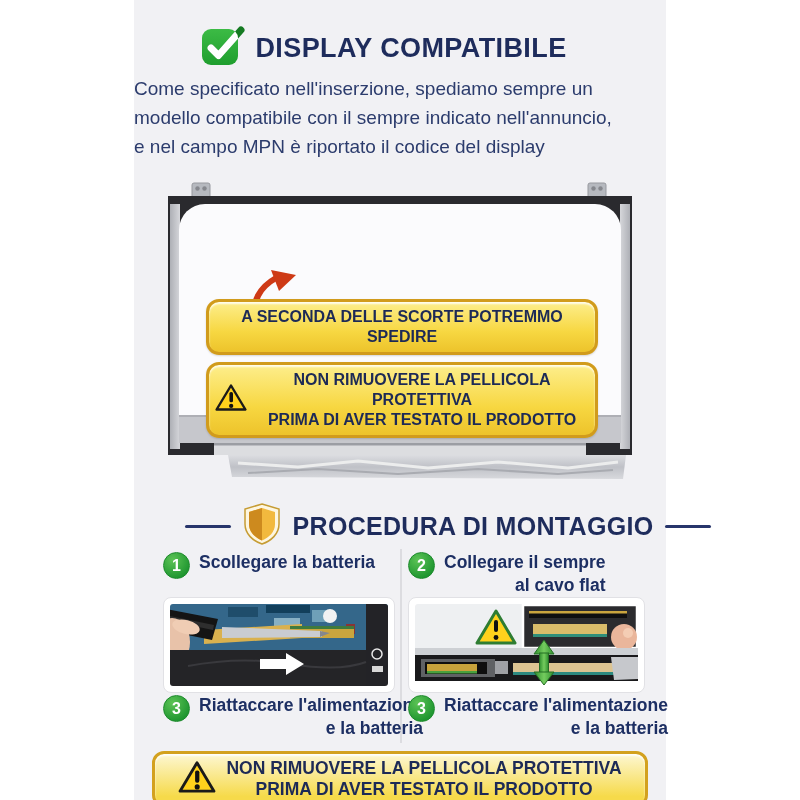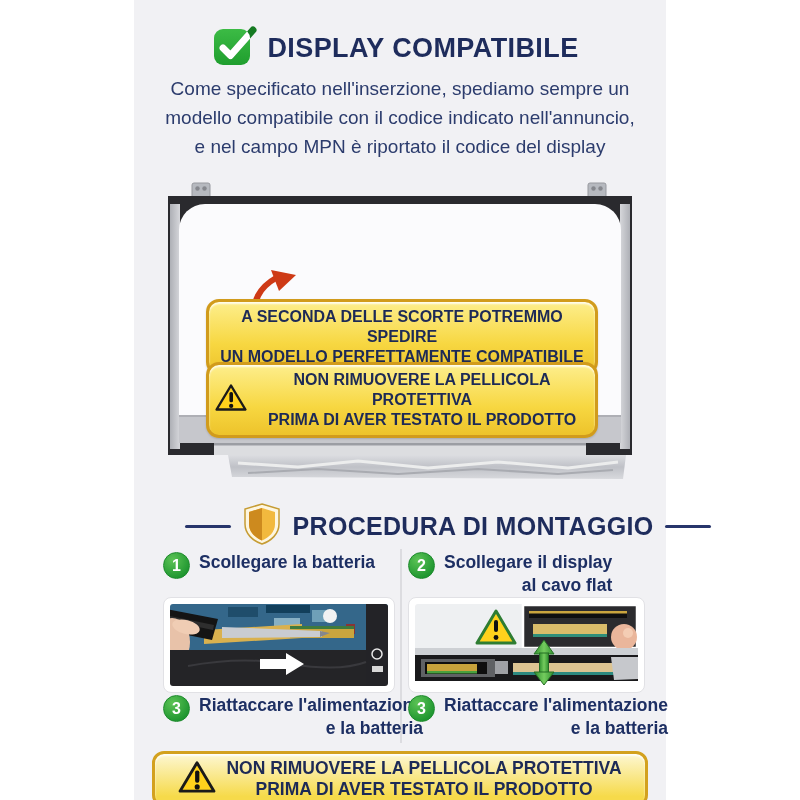--- a/index.html
+++ b/index.html
@@ -8,28 +8,28 @@
     background:#ffffff;
     font-family:"Liberation Sans", sans-serif;
     -webkit-font-smoothing:antialiased;
   }
   .column{
     position:absolute;left:134px;top:0;width:532px;height:800px;
     background:#f1f1f4;
   }
   
   .header-row{
-    position:absolute;left:130px;top:26px;width:532px;
+    position:absolute;left:118px;top:26px;width:532px;
     display:flex;align-items:center;justify-content:center;gap:10px;
   }
   .title{
     color:#1e2c5c;font-size:27px;font-weight:bold;letter-spacing:.4px;
   }
   .intro{
-    position:absolute;left:134px;top:74px;width:532px;text-align:center;
+    position:absolute;left:134px;top:74px;width:532px;text-align:left;
     color:#2c3c6d;font-size:19px;line-height:29px;font-weight:400;
   }
   
   .figure{position:absolute;left:168px;top:181px;width:464px;height:300px;}
   .figure svg.panel{position:absolute;left:0;top:0;}
   .red-arrow{position:absolute;left:78px;top:88px;}
   .panel-label{
     position:absolute;left:38px;width:392px;box-sizing:border-box;
     border:3px solid #d19b1c;border-radius:13px;
     background:linear-gradient(#fdee8c 0%,#f7d741 60%,#edc32b 100%);
@@ -106,21 +106,21 @@
       <rect x="1" y="3" width="36" height="36" rx="9" fill="url(#ckgrad)"></rect>
       <path d="M10 22 L17.5 29.5 L40 4" stroke="#157a22" stroke-width="7" fill="none" stroke-linecap="round" stroke-linejoin="round"></path>
       <path d="M10 22 L17.5 29.5 L40 4" stroke="#ffffff" stroke-width="7" fill="none" stroke-linecap="round" stroke-linejoin="round" clip-path="url(#ckclip)"></path>
     </svg>
   </span>
   <span class="title">DISPLAY COMPATIBILE</span>
 </div>
 
 <div class="intro">
   <span style="display:block">Come specificato nell'inserzione, spediamo sempre un</span>
-  <span style="display:block">modello compatibile con il codice indicato nell'annuncio,</span>
+  <span style="display:block">modello compatibile con il sempre indicato nell'annuncio,</span>
   <span style="display:block">e nel campo MPN è riportato il codice del display</span>
 </div>
 
 <div class="figure">
   <svg class="panel" width="464" height="300" viewBox="0 0 464 300">
     <defs>
       <linearGradient id="railL" x1="0" y1="0" x2="1" y2="0">
         <stop offset="0" stop-color="#aeb0b6"></stop>
           <stop offset="1" stop-color="#d6d7db"></stop>
       </linearGradient>
@@ -167,21 +167,20 @@
   <span class="red-arrow">
     <svg width="58" height="52" viewBox="0 0 58 52">
       <path d="M10 50 C 5 33 14 18 30 9" stroke="#ce3a16" stroke-width="6" fill="none" stroke-linecap="round"></path>
       <polygon points="25,1 50,6 33,22" fill="#ce3a16"></polygon>
     </svg>
   </span>
 
   <div class="panel-label label-stock">
     <div class="lines">
       <span>A SECONDA DELLE SCORTE POTREMMO SPEDIRE</span>
-      <span>UN MODELLO PERFETTAMENTE COMPATIBILE</span>
     </div>
   </div>
 
   <div class="panel-label label-film">
     <span>
       <svg width="32" height="29" viewBox="0 0 40 36">
         <path d="M20 3 L38 33 H2 Z" fill="#ffd21c" stroke="#1a1a1a" stroke-width="3" stroke-linejoin="round"></path>
         <rect x="18" y="11" width="4.5" height="13" rx="2" fill="#111"></rect>
         <circle cx="20.2" cy="28.5" r="2.7" fill="#111"></circle>
       </svg>
@@ -208,21 +207,21 @@
 
 <div class="step step-1">
   <span class="badge">1</span>
   <div class="lines">
     <span>Scollegare la batteria</span>
   </div>
 </div>
 <div class="step step-2">
   <span class="badge">2</span>
   <div class="lines">
-    <span>Scollegare il display</span>
+    <span>Collegare il sempre</span>
     <span>al cavo flat</span>
   </div>
 </div>
 
 <div class="v-divider"></div>
 
 <div class="photo-card photo-left">
   <svg width="218" height="82" viewBox="0 0 218 82">
     <rect x="0" y="0" width="218" height="46" fill="#34678a"></rect>
     <rect x="58" y="3" width="30" height="10" fill="#1f4d6b"></rect>

